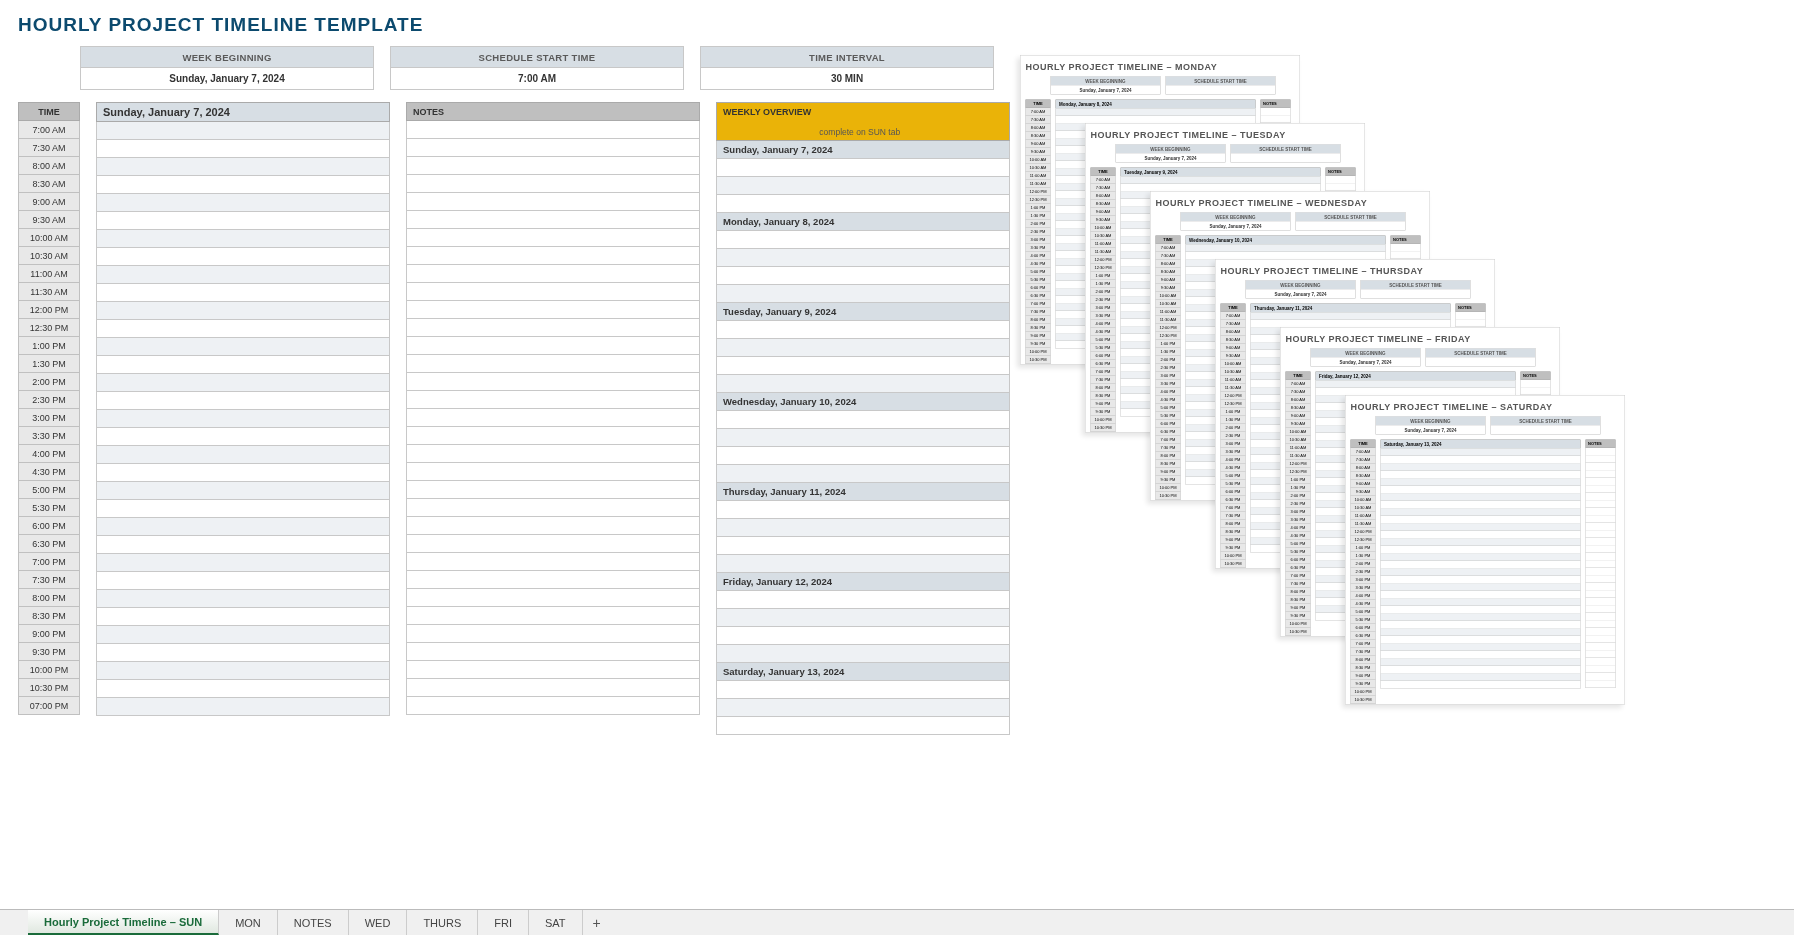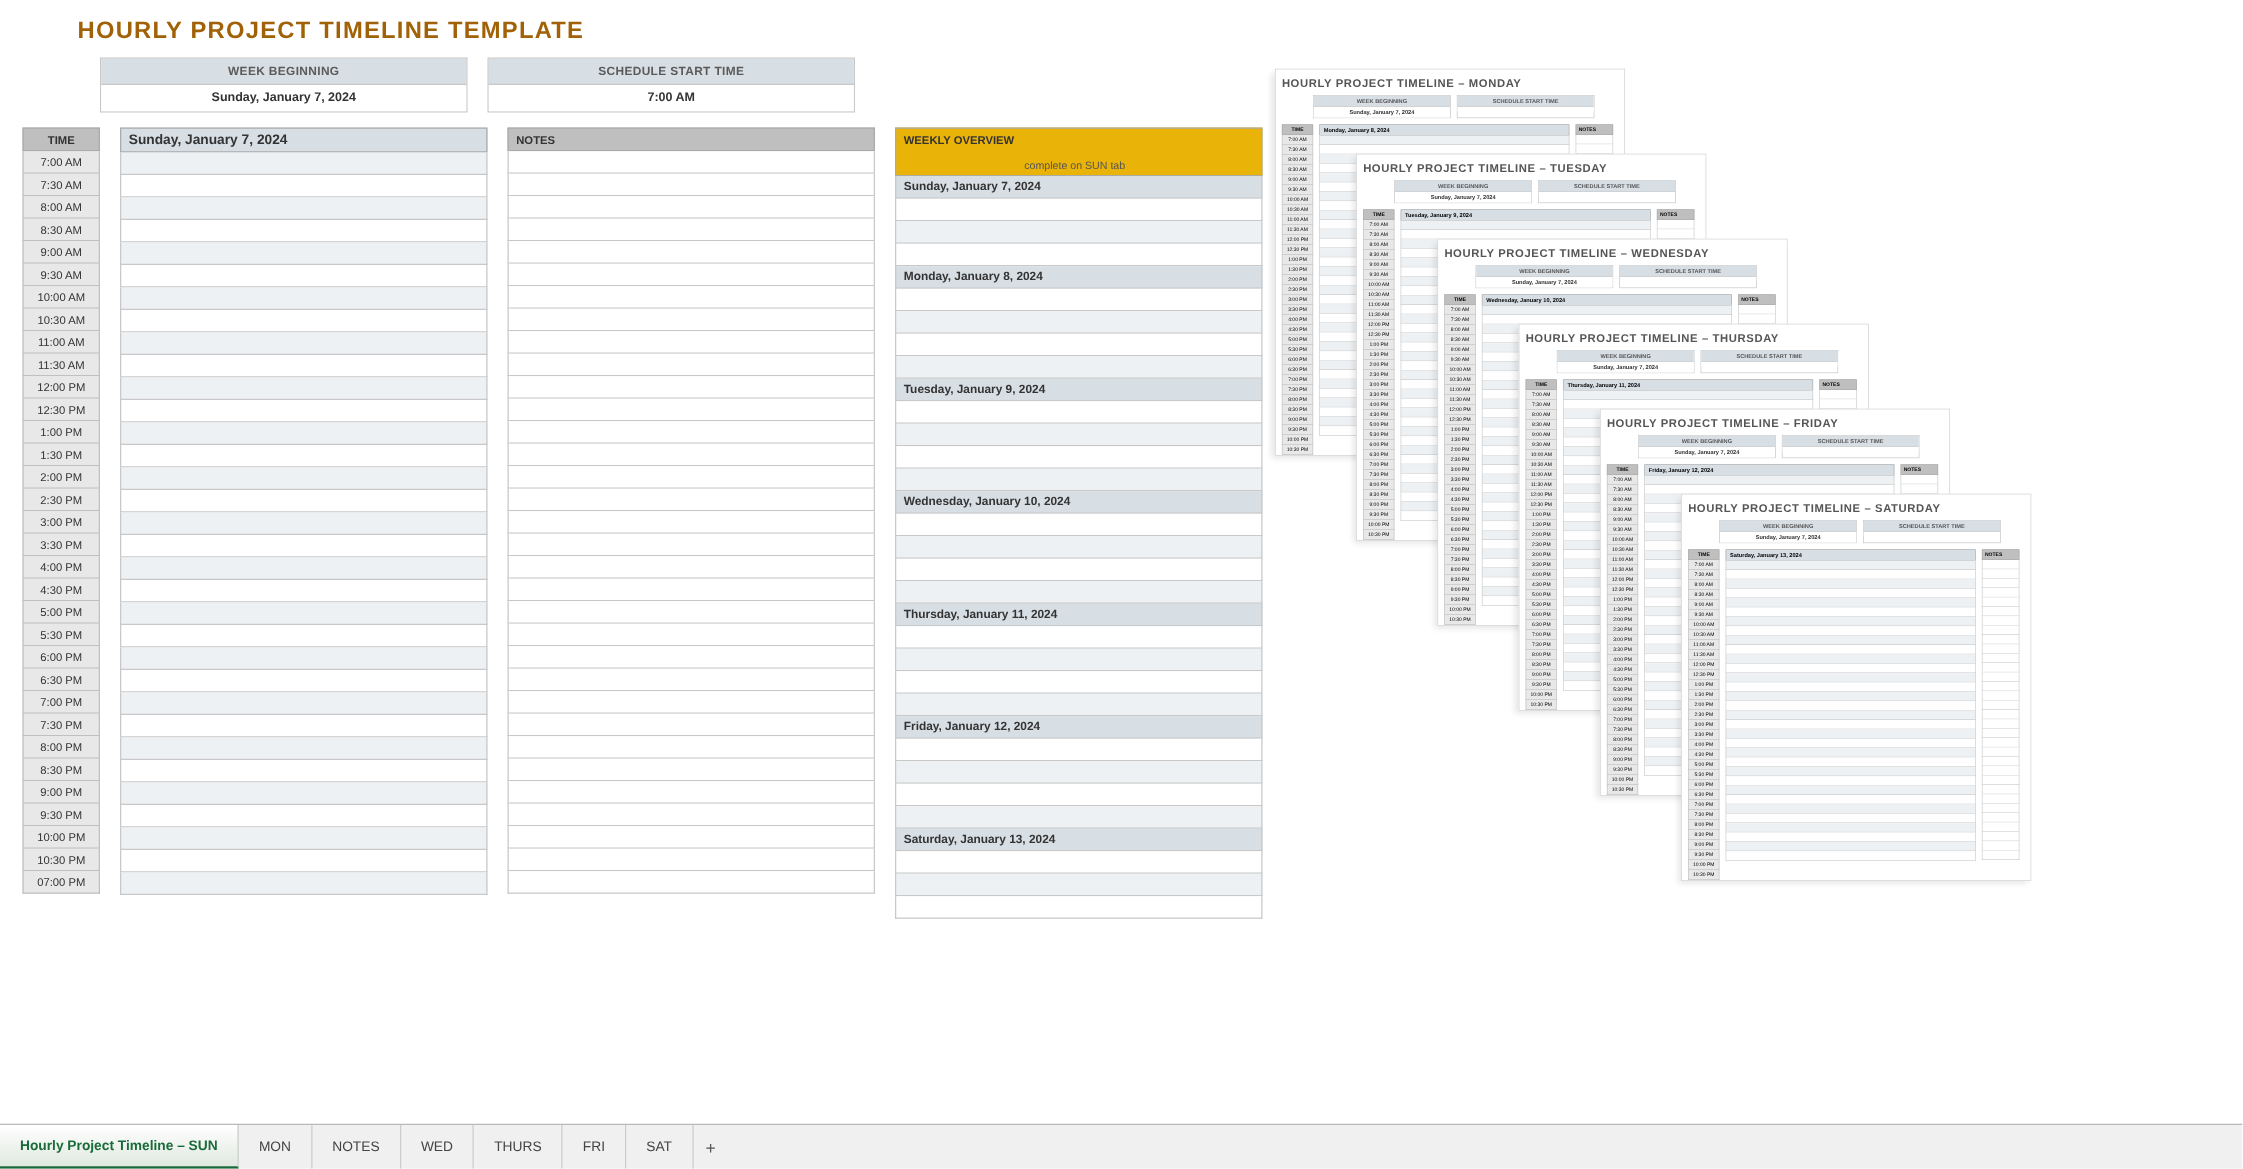--- a/index.html
+++ b/index.html
@@ -1,18 +1,18 @@
 <!DOCTYPE html>
 <html><head>
 <meta charset="utf-8">
 <style>
 * { margin:0; padding:0; box-sizing:border-box; }
 body { font-family:Arial,Helvetica,sans-serif; background:#fff; width:1794px; height:935px; overflow:hidden; position:relative; }
 
-.main-title { font-size:19px; font-weight:bold; color:#a16207; letter-spacing:1px; padding:14px 0 10px 18px;margin-left:44px; }
+.main-title { font-size:19px; font-weight:bold; color:#0c4a6e; letter-spacing:1px; padding:14px 0 10px 18px; }
 
 .top-banners { display:flex; gap:16px; padding:0 0 8px 80px; }
 .banner { width:294px; border:1px solid #c8c8c8; }
 .banner-head { background:#d7dee4; text-align:center; font-size:9.5px; font-weight:bold; color:#5a5a5a; padding:4.5px 0; border-bottom:1px solid #c8c8c8; letter-spacing:0.3px; }
 .banner-body { background:#fff; text-align:center; font-size:10px; font-weight:bold; color:#333; padding:5px 0; }
 .banner.wide { width:294px; }
 
 .content-row { display:flex; gap:16px; padding:4px 0 0 18px; }
 
 .time-col { width:62px; }
@@ -49,38 +49,42 @@
 .thumb .th-time-c { background:#e8e8e8; text-align:center; font-size:8px; padding:3px 0; border:1px solid #c0c0c0; border-top:none; }
 .thumb .th-daycol { width:400px; }
 .thumb .th-day-h { background:#d7dee4; font-size:9px; font-weight:bold; padding:3px 6px; border:1px solid #aaa; }
 .thumb .th-day-c { background:#fff; border:1px solid #c8c8c8; border-top:none; height:15px; }
 .thumb .th-day-c.alt { background:#eef1f4; }
 .thumb .th-notecol { width:60px; }
 .thumb .th-note-h { background:#bfbfbf; font-size:8px; font-weight:bold; padding:3px 4px; border:1px solid #aaa; }
 .thumb .th-note-c { background:#fff; border:1px solid #c8c8c8; border-top:none; height:15px; }
 
 
-.sheet-tabs { position:absolute; bottom:0; left:0; width:100%; height:36px; background:#f0f0f0; border-top:1px solid #bbb; display:flex; align-items:stretch; padding-left:0; }
+.sheet-tabs { position:absolute; bottom:0; left:0; width:100%; height:26px; background:#f0f0f0; border-top:1px solid #bbb; display:flex; align-items:stretch; padding-left:28px; }
 .sheet-tab { padding:0 16px; font-size:11px; color:#444; display:flex; align-items:center; border-right:1px solid #ccc; cursor:pointer; }
 .sheet-tab.active { background:linear-gradient(#fff,#e0e8e0); color:#1a6b3a; font-weight:bold; border-bottom:2px solid #1a6b3a; }
 .sheet-plus { width:28px; display:flex; align-items:center; justify-content:center; font-size:14px; color:#555; cursor:pointer; }
 </style>
 </head>
 <body>
 
 <div class="main-title">HOURLY PROJECT TIMELINE TEMPLATE</div>
 
 <div class="top-banners">
   <div class="banner">
     <div class="banner-head">WEEK BEGINNING</div>
     <div class="banner-body">Sunday, January 7, 2024</div>
   </div>
   <div class="banner">
     <div class="banner-head">SCHEDULE START TIME</div>
     <div class="banner-body">7:00 AM</div>
+  </div>
+  <div class="banner wide">
+    <div class="banner-head">TIME INTERVAL</div>
+    <div class="banner-body">30 MIN</div>
   </div>
 </div>
 
 <div class="content-row">
 
   <div class="time-col">
     <div class="time-head">TIME</div>
     <div id="time-cells">
         <div class="time-cell">7:00 AM</div>
         <div class="time-cell">7:30 AM</div>

